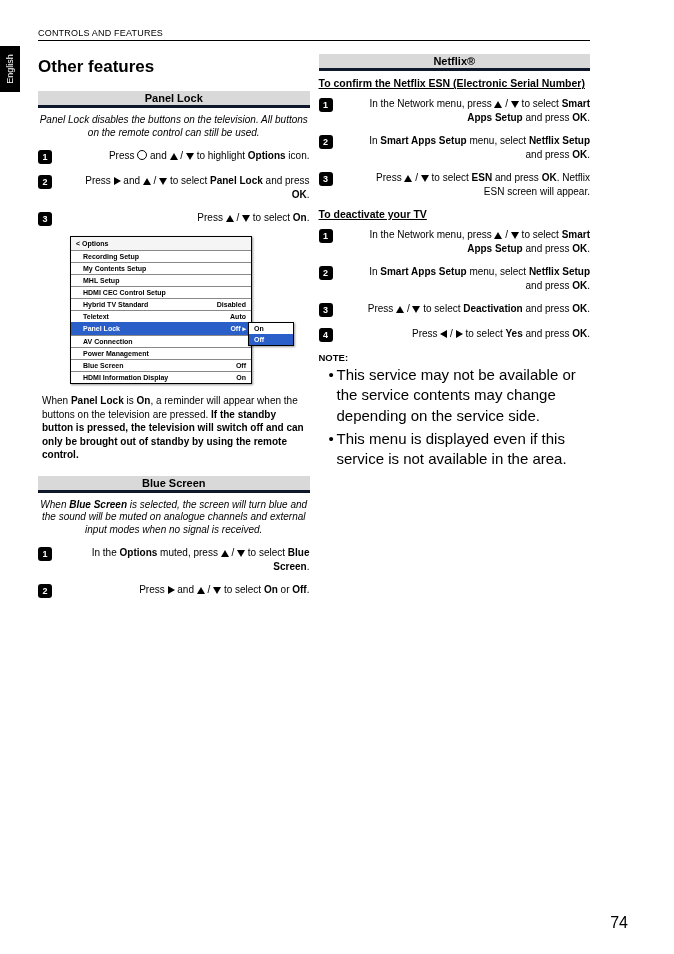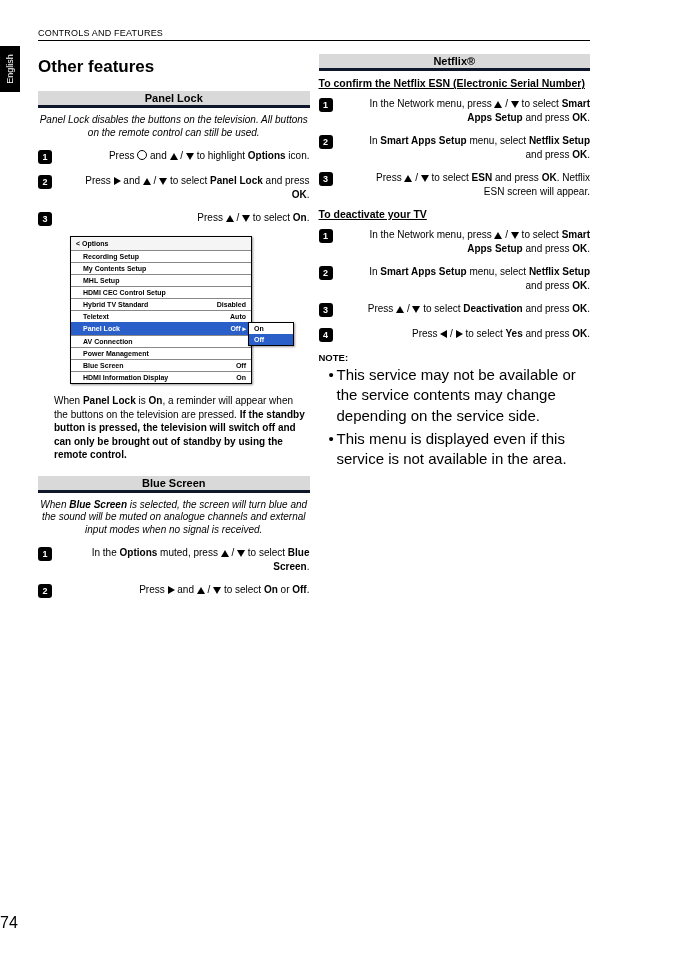--- a/index.html
+++ b/index.html
@@ -179,21 +179,21 @@
     padding: 2px 5px;
     background: #fff;
   }
   .submenu .sm-row.highlight {
     background: #2a5fc9;
     color: #fff;
   }
   .body-para {
     font-size: 10px;
     line-height: 1.35;
-    margin: 6px 0 14px 16px;
+    margin: 6px 0 14px 4px;
   }
   .sub-heading {
     font-weight: bold;
     font-size: 10.5px;
     margin: 6px 0 8px 0;
     text-decoration: underline;
   }
   .note-label {
     font-weight: bold;
     font-size: 9.5px;
@@ -216,21 +216,21 @@
     left: 0;
   }
   .col-spacer-top {
     height: 5px;
   }
   .page-num {
     position: absolute;
     bottom: 22px;
     left: 0;
     width: 100%;
-    text-align: left;
+    text-align: right;
     font-size: 16px;
   }
 </style>
 </head>
 <body>
 <div class="page">
 
 <div class="lang-tab">
       <span>English</span>
     </div>

